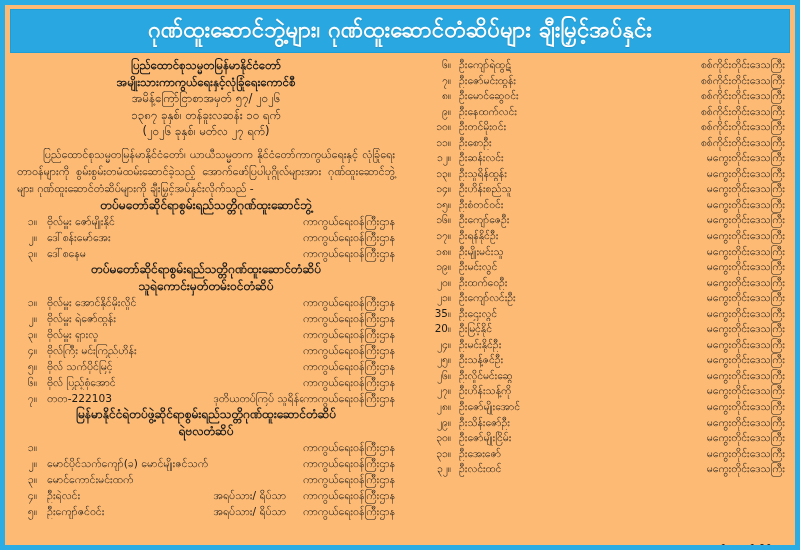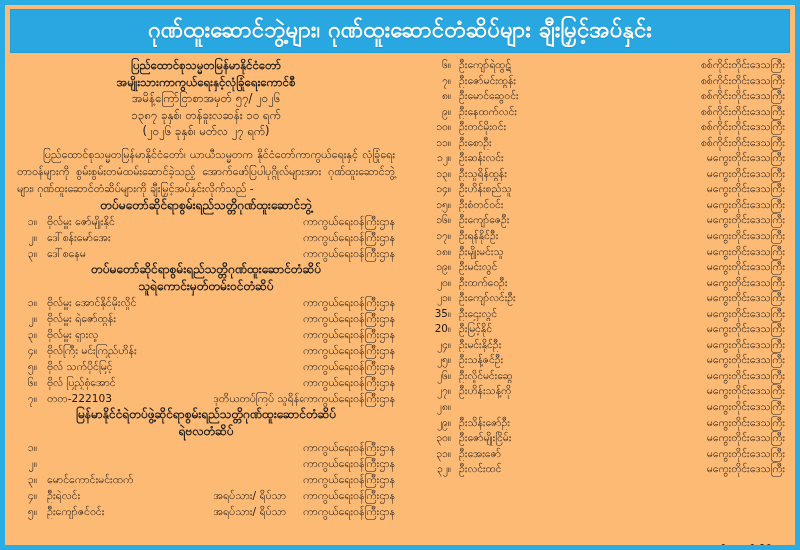--- a/index.html
+++ b/index.html
@@ -158,20 +158,21 @@
       <div class="rows">
 
           <div class="row">
             <span class="no">၁။</span>
             <span class="mid"></span>
             <span class="dept">ကာကွယ်ရေးဝန်ကြီးဌာန</span>
           </div>
 
           <div class="row">
             <span class="no">၂။</span>
+            <span class="name">မောင်ပိုင်သက်ကျော်(ခ) မောင်မျိုးဇင်သက်</span>
             <span class="mid"></span>
             <span class="dept">ကာကွယ်ရေးဝန်ကြီးဌာန</span>
           </div>
 
           <div class="row">
             <span class="no">၃။</span>
             <span class="name">မောင်ကောင်းမင်းထက်</span>
             <span class="mid"></span>
             <span class="dept">ကာကွယ်ရေးဝန်ကြီးဌာန</span>
           </div>
@@ -322,20 +323,21 @@
           </div>
 
           <div class="row">
             <span class="no">၂၇။</span>
             <span class="name">ဦးဟိန်းသန့်ကို</span>
             <span class="dept">မကွေးတိုင်းဒေသကြီး</span>
           </div>
 
           <div class="row">
             <span class="no">၂၈။</span>
+            <span class="name">ဦးဇော်မျိုးအောင်</span>
             <span class="dept">မကွေးတိုင်းဒေသကြီး</span>
           </div>
 
           <div class="row">
             <span class="no">၂၉။</span>
             <span class="name">ဦးသိန်းဇော်ဦး</span>
             <span class="dept">မကွေးတိုင်းဒေသကြီး</span>
           </div>
 
           <div class="row">

